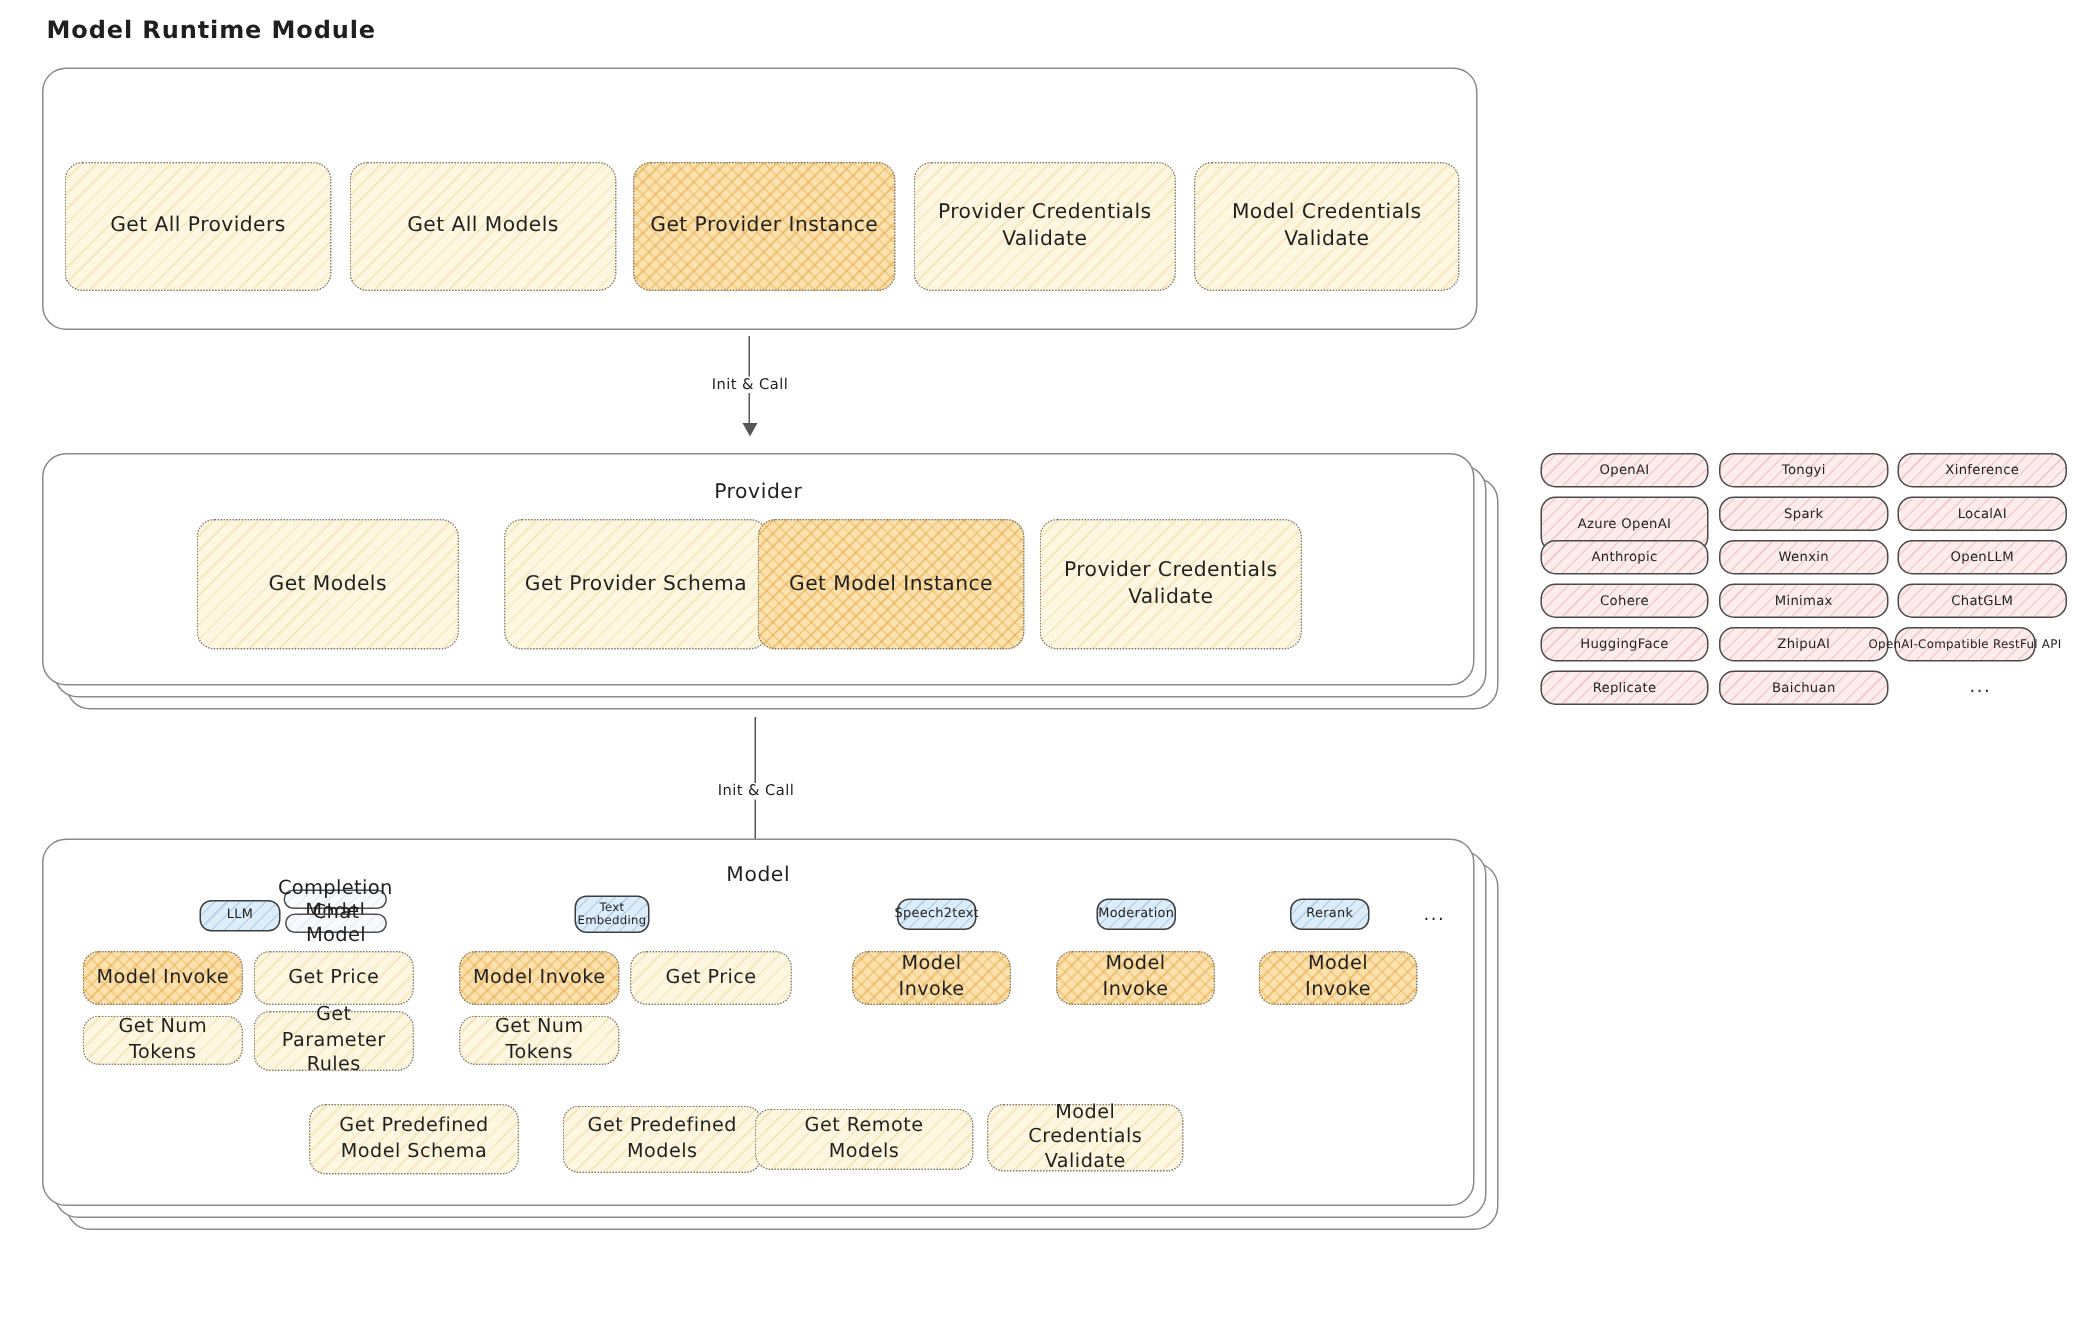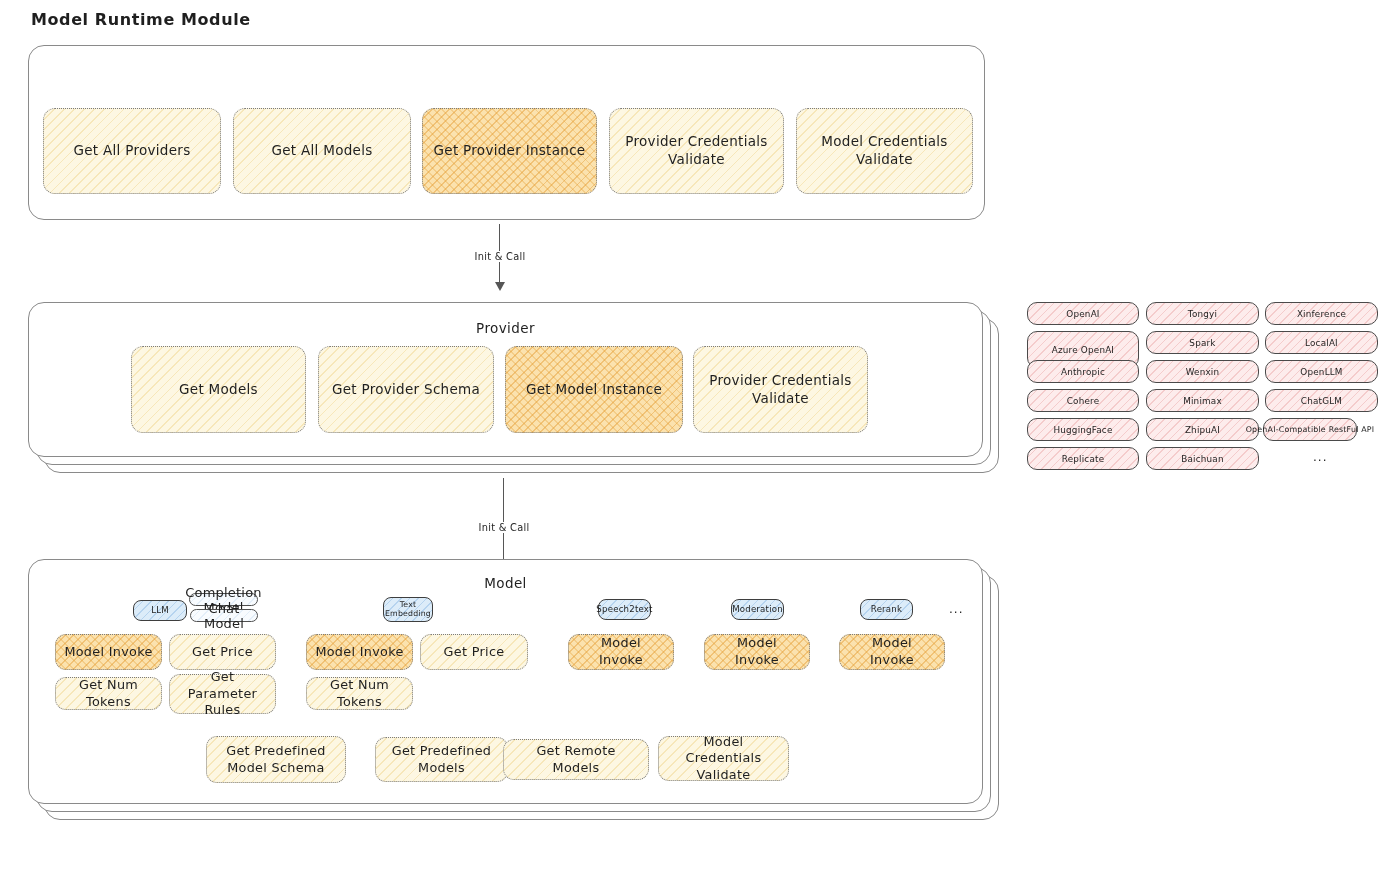--- a/index.html
+++ b/index.html
@@ -83,21 +83,21 @@
     <div class="arrow-head" style="left:495px;top:282px;"></div>
     <div class="arrow-label" style="left:500px;top:251px;">Init &amp; Call</div>
   </div>
 
   <div class="abs" style="left:28px;top:302px;width:955px;height:155px;">
     <div class="layer back2"></div>
     <div class="layer back1"></div>
     <div class="layer front">
       <div class="sec-label" style="top:17px;">Provider</div>
       <div class="btn" style="left:102px;top:43px;width:175px;height:87px;">Get Models</div>
-      <div class="btn" style="left:289px;top:43px;width:176px;height:87px;">Get Provider Schema</div>
+      <div class="btn" style="left:307px;top:43px;width:176px;height:87px;">Get Provider Schema</div>
       <div class="btn orange" style="left:476px;top:43px;width:178px;height:87px;">Get Model Instance</div>
       <div class="btn" style="left:664px;top:43px;width:175px;height:87px;">Provider Credentials Validate</div>
     </div>
   </div>
 
   <div class="pill" style="left:1027px;top:302px;width:112px;height:23px;">OpenAI</div>
   <div class="pill" style="left:1146px;top:302px;width:113px;height:23px;">Tongyi</div>
   <div class="pill" style="left:1265px;top:302px;width:113px;height:23px;">Xinference</div>
 
   <div class="pill" style="left:1027px;top:331px;width:112px;height:37px;">Azure OpenAI</div>

